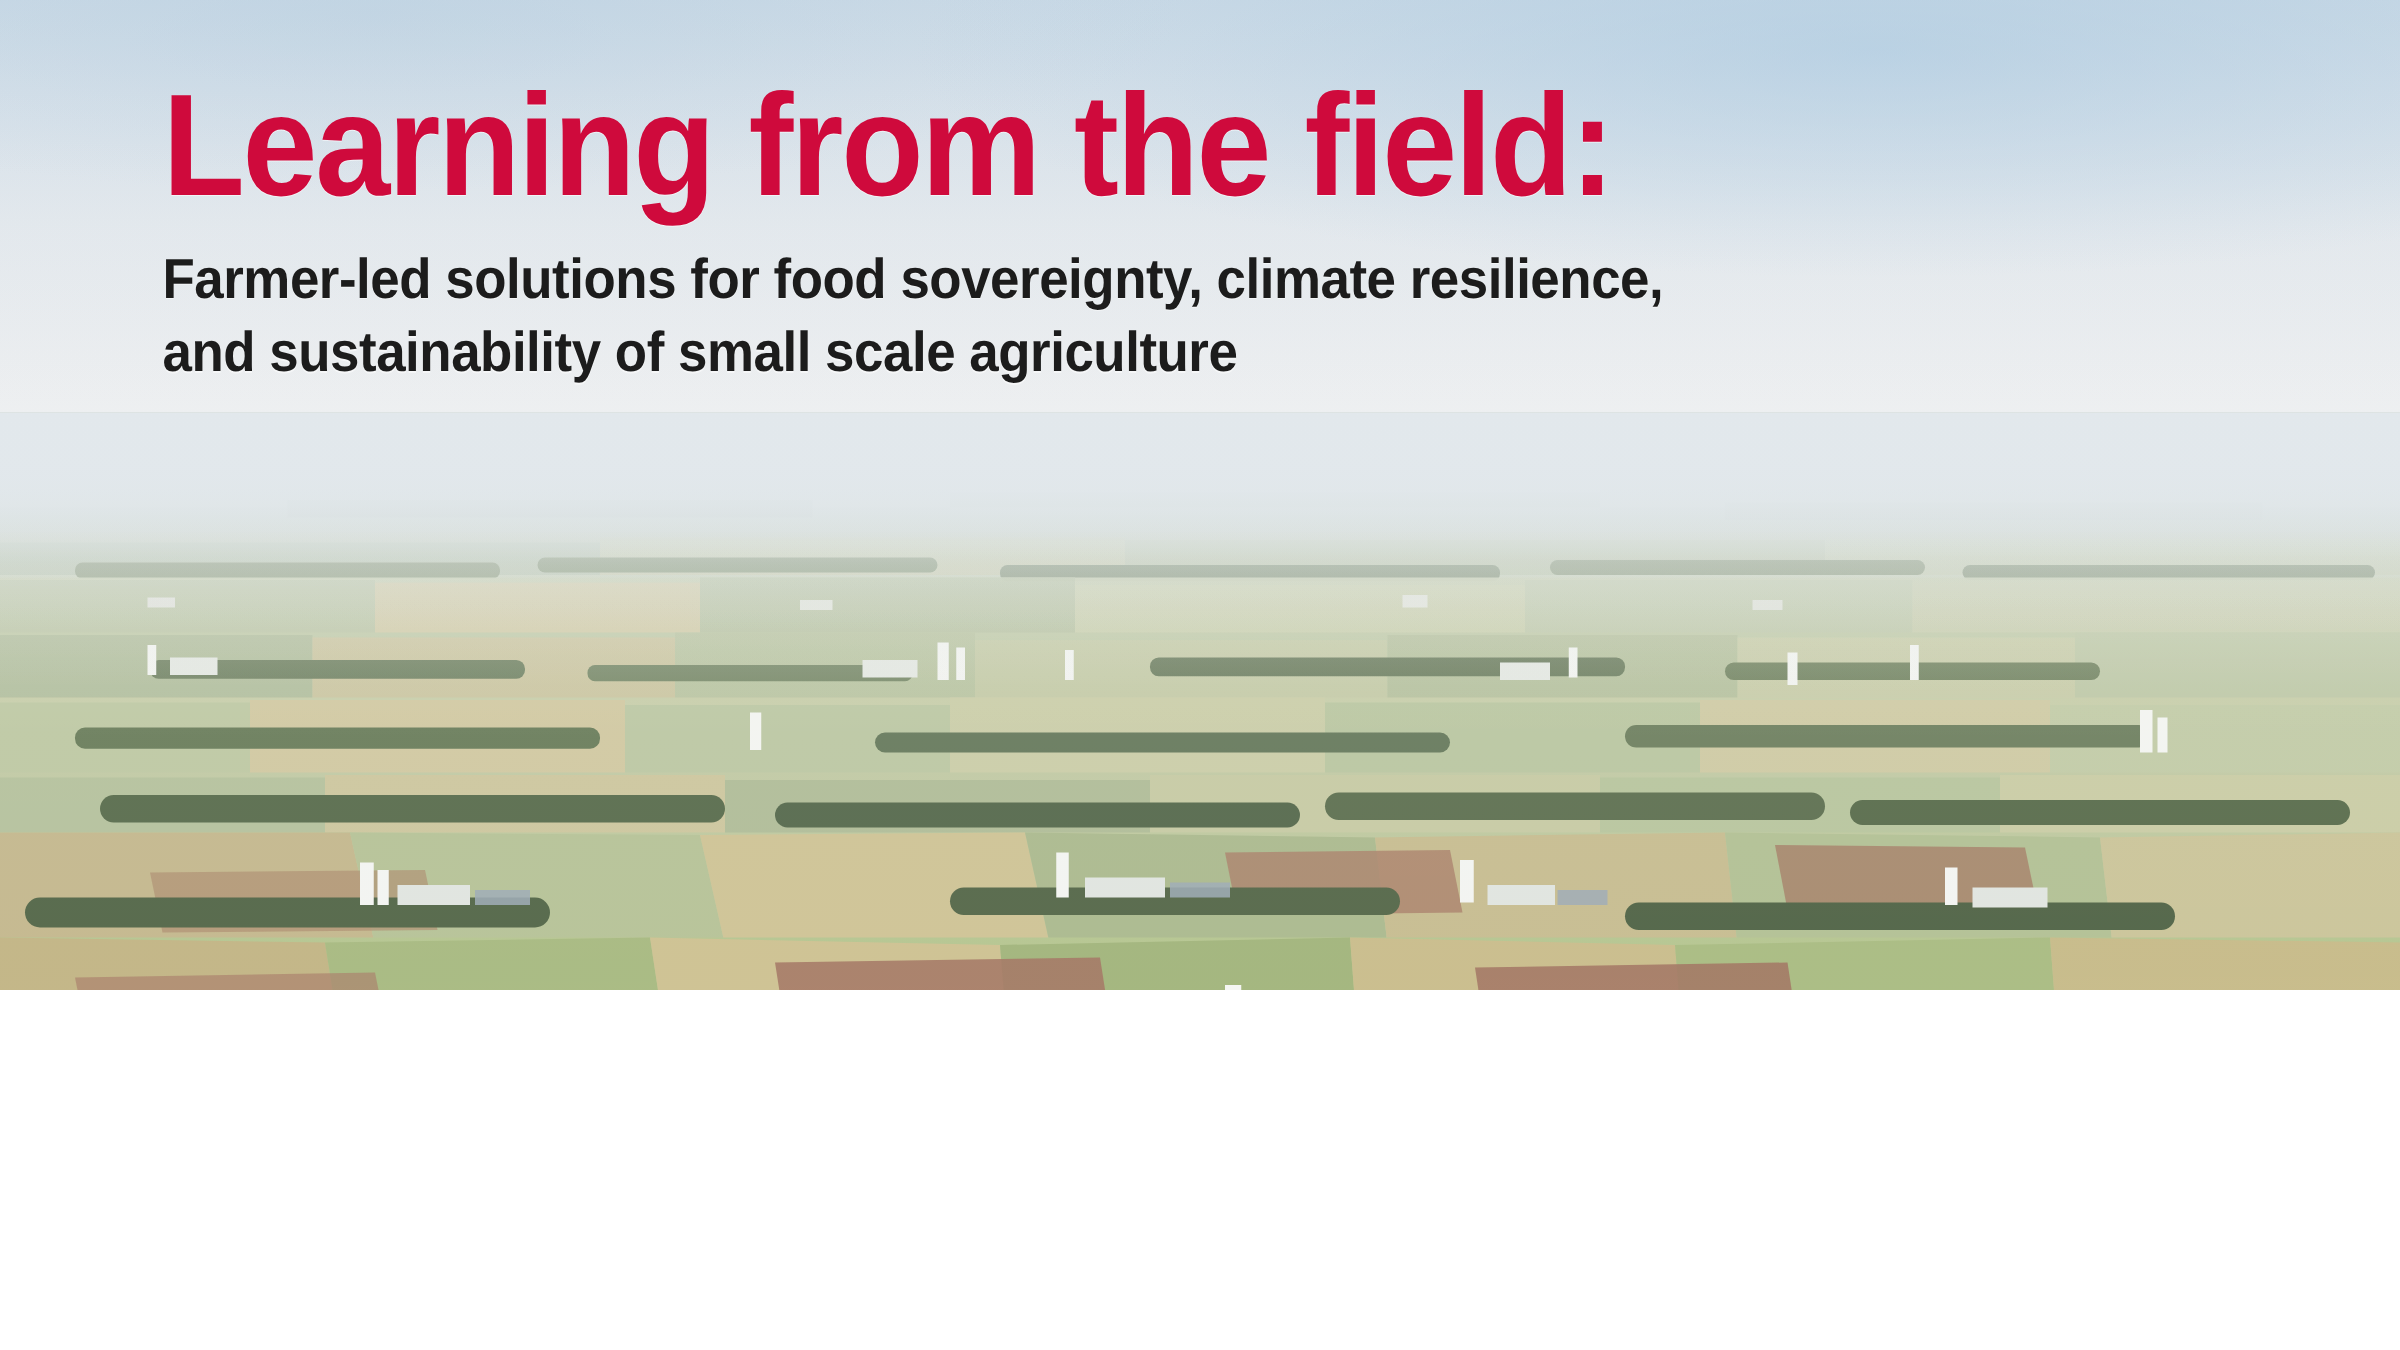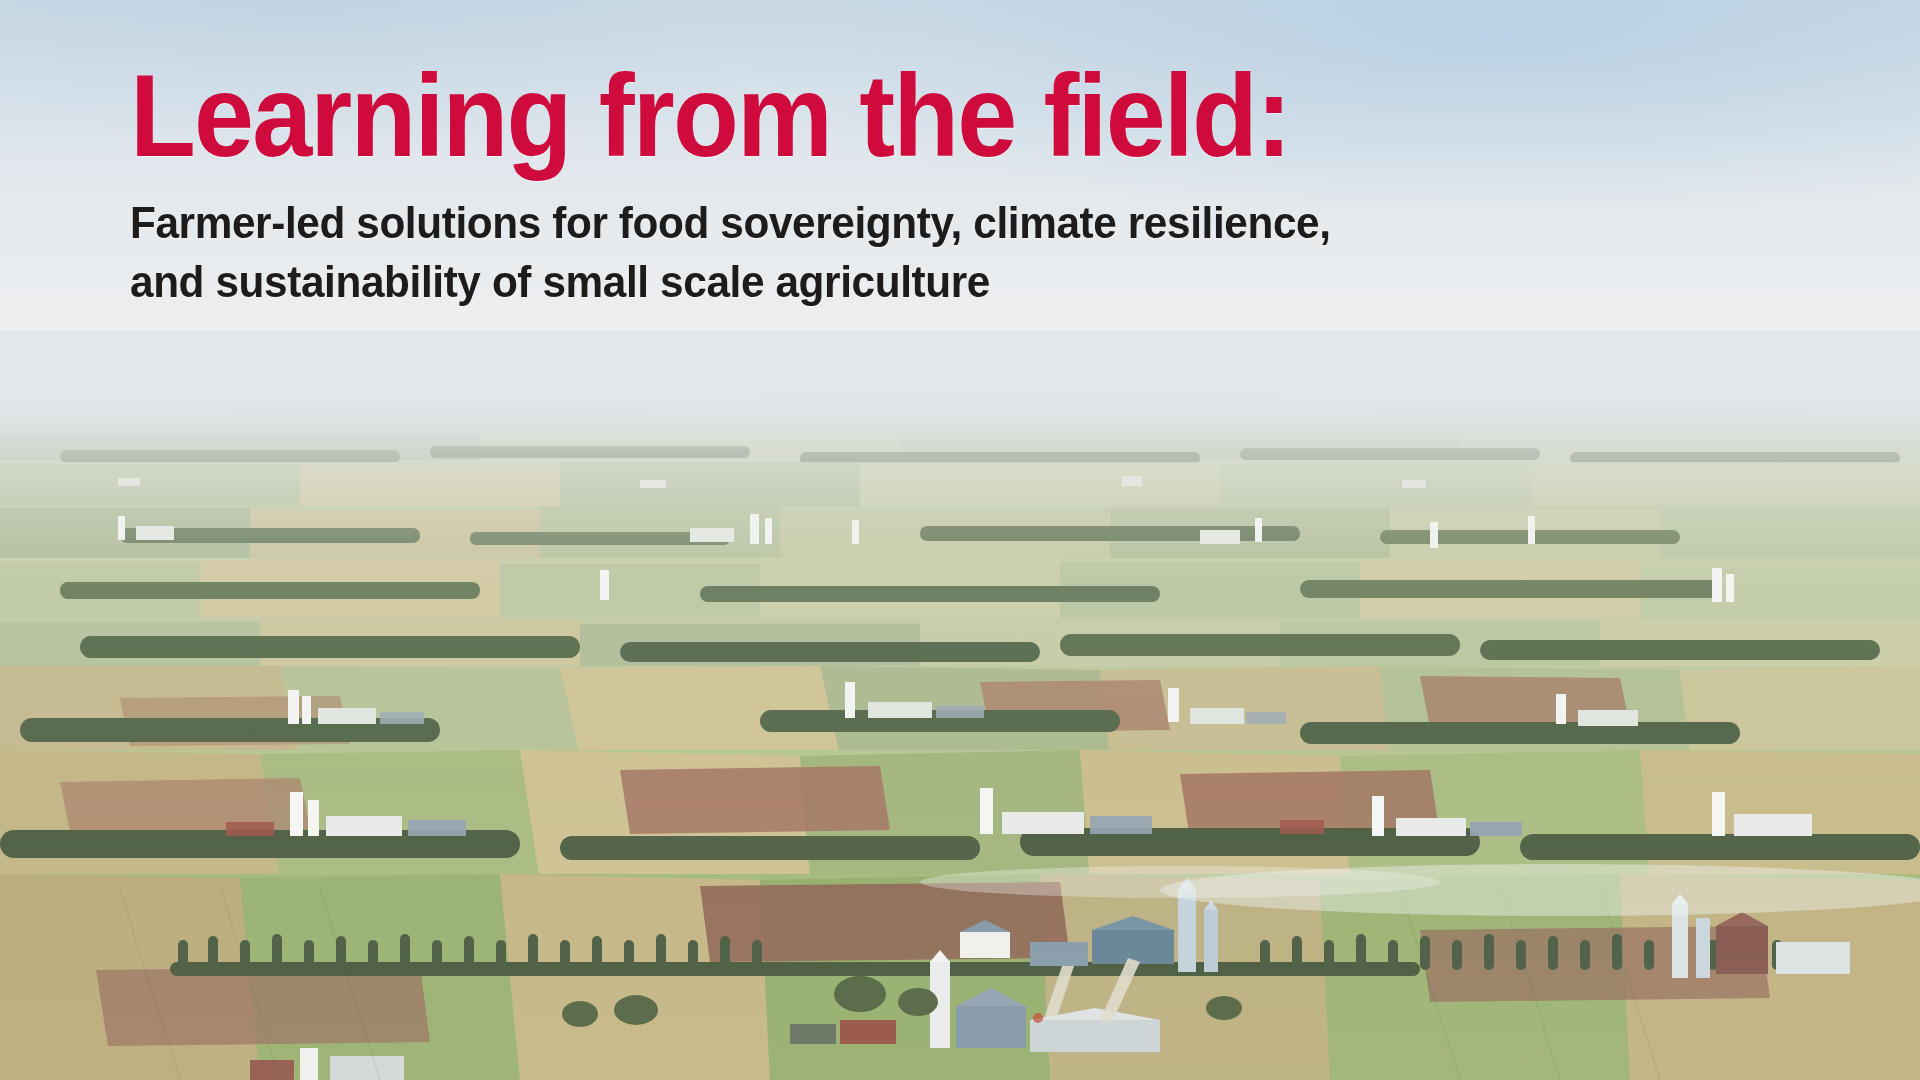--- a/index.html
+++ b/index.html
@@ -6,21 +6,21 @@
     margin: 0;
     padding: 0;
     background: #ffffff;
   }
   body {
     font-family: "Liberation Sans", sans-serif;
   }
   #banner {
     position: relative;
     width: 1920px;
-    height: 1080px;
+    height: 792px;
     overflow: hidden;
     background: #e9ecef;
   }
 
   
   .sky {
     position: absolute;
     left: 0; top: 0;
     width: 1920px;
     height: 410px;

